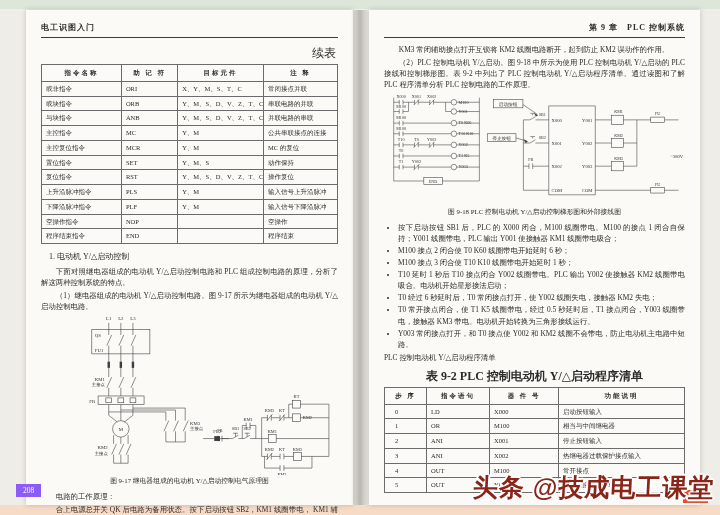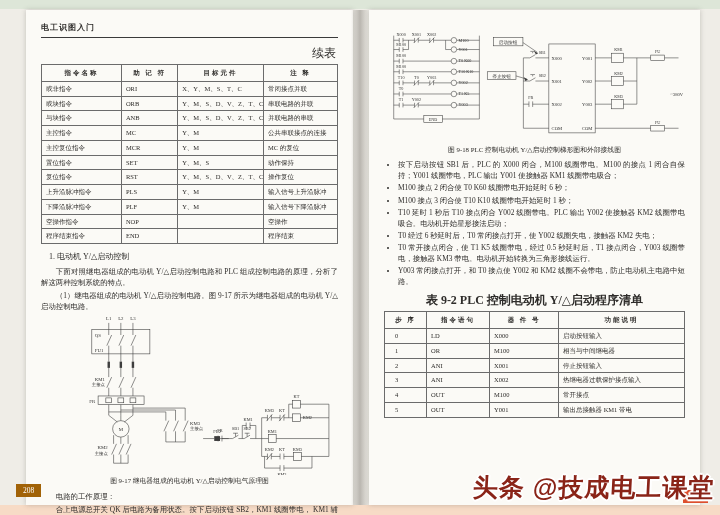--- a/index.html
+++ b/index.html
@@ -39,21 +39,21 @@
   .para.noindent{text-indent:0;}
   figure{margin:3px 0 0 0;text-align:center;}
   .fig-svg{display:block;margin:0 auto;}
   .fig-svg text{fill:#333;font-size:10px;}
   .fig-svg .sm{font-size:9px;}
   .figcaption{text-align:center;font-size:6.8px;margin:1px 0 4px 0;}
   .table-title{text-align:center;font-size:12px;font-weight:bold;margin:4px 0 2px 0;}
   ul.bullets{margin:2px 0 2px 0;padding-left:14px;list-style:disc;}
   ul.bullets li{margin:0 0 1px 0;text-align:justify;}
   .page-tab{position:absolute;font-size:7.5px;color:#fff;padding:1px 7px;z-index:4;}
-  .tab-left{left:-10px;bottom:8px;background:#a16207;}
+  .tab-left{left:-10px;bottom:8px;background:#8b5cf6;}
   .tab-right{right:-8px;bottom:2px;background:#dd4f2e;}
   .watermark{
     position:absolute;right:6px;bottom:11px;z-index:5;
     font-family:"Liberation Sans","DejaVu Sans",sans-serif;
     font-weight:bold;font-size:25px;letter-spacing:1px;color:#8a2418;
     text-shadow:-2px 0 0 #fff,2px 0 0 #fff,0 -2px 0 #fff,0 2px 0 #fff,
       -1px -1px 0 #fff,1px -1px 0 #fff,-1px 1px 0 #fff,1px 1px 0 #fff;
     transform:skewX(-3deg);white-space:nowrap;
   }
 </style>
@@ -244,21 +244,24 @@
     <figcaption class="figcaption">图 9-17  继电器组成的电动机 Y/△启动控制电气原理图</figcaption>
   </figure>
 
   <p class="para">电路的工作原理：</p>
   <p class="para">合上电源总开关 QK 后电路为备用状态。按下启动按钮 SB2，KM1 线圈带电， KM1 辅助接点闭合后 KM2 线圈、时间继电器 KT 线圈带电，KM1、KM2 的主接点闭合，电动机开始星形接法启动。</p>
 
   <div class="page-tab tab-left">208</div>
 </div>
 
 <div class="page page-right">
+  <div class="running-head right">第 9 章　PLC 控制系统</div>
   <div style="height:6px"></div>
+  <p class="para">KM3 常闭辅助接点打开互锁将 KM2 线圈电路断开，起到防止 KM2 误动作的作用。</p>
+  <p class="para">（2）PLC 控制电动机 Y/△启动。图 9-18 中所示为使用 PLC 控制电动机 Y/△启动的 PLC 接线和控制梯形图。表 9-2 中列出了 PLC 控制电动机 Y/△启动程序清单。通过读图和了解 PLC 程序清单分析 PLC 控制电路的工作原理。</p>
 
   <figure>
     <svg class="fig-svg" width="301" height="113" viewBox="0 0 648 244">
       <g stroke="#3d3d3d" stroke-width="1.2" fill="none">
         <path d="M20 10 V190 M205 10 V190"></path>
         <path d="M20 20 H32 M32 15 V25 M40 15 V25 M40 20 H65 M65 15 V25 M73 15 V25 M63 26 L75 14 M73 20 H98 M98 15 V25 M106 15 V25 M96 26 L108 14 M106 20 H144 M156 20 H205"></path>
         <circle cx="150" cy="20" r="6"></circle>
         <path d="M132 20 V40 H144 M156 40 H205"></path>
         <circle cx="150" cy="40" r="6"></circle>
         <path d="M20 40 H32 M32 35 V45 M40 35 V45 M40 40 H52 M52 40 V20"></path>
@@ -351,20 +354,21 @@
   <ul class="bullets">
       <li>按下启动按钮 SB1 后，PLC 的 X000 闭合，M100 线圈带电。M100 的接点 1 闭合自保持；Y001 线圈带电，PLC 输出 Y001 使接触器 KM1 线圈带电吸合；</li>
       <li>M100 接点 2 闭合使 T0 K60 线圈带电开始延时 6 秒；</li>
       <li>M100 接点 3 闭合使 T10 K10 线圈带电开始延时 1 秒；</li>
       <li>T10 延时 1 秒后 T10 接点闭合 Y002 线圈带电。PLC 输出 Y002 使接触器 KM2 线圈带电吸合。电动机开始星形接法启动；</li>
       <li>T0 经过 6 秒延时后，T0 常闭接点打开，使 Y002 线圈失电，接触器 KM2 失电；</li>
       <li>T0 常开接点闭合，使 T1 K5 线圈带电，经过 0.5 秒延时后，T1 接点闭合，Y003 线圈带电，接触器 KM3 带电。电动机开始转换为三角形接线运行。</li>
       <li>Y003 常闭接点打开，和 T0 接点使 Y002 和 KM2 线圈不会带电，防止电动机主电路中短路。</li>
     </ul>
 
+  <p class="para noindent">PLC 控制电动机 Y/△启动程序清单</p>
   <div class="table-title">表 9-2  PLC 控制电动机 Y/△启动程序清单</div>
 
   <table class="prog-table">
     <colgroup>
         <col class="c1">
         <col class="c2">
         <col class="c3">
         <col class="c4">
       </colgroup>
     <thead>

